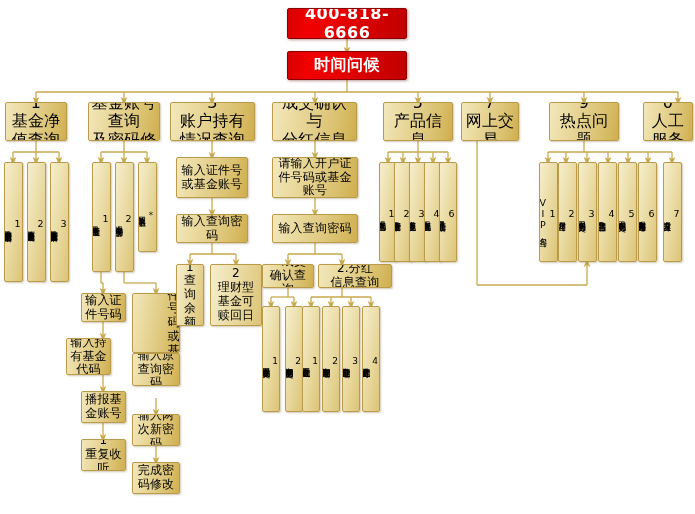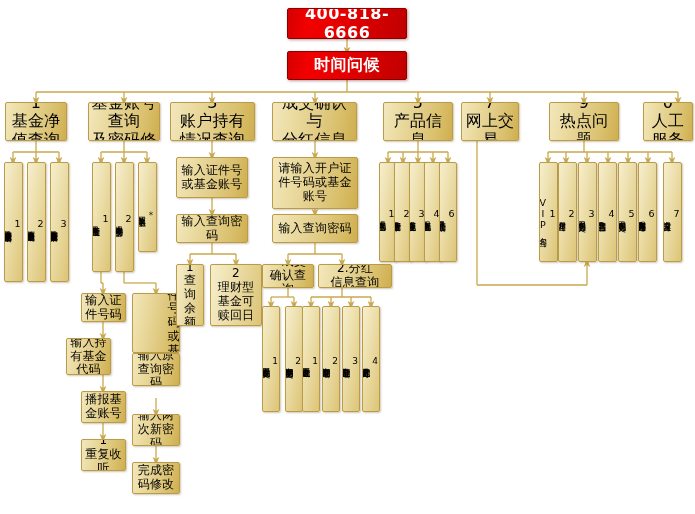--- a/index.html
+++ b/index.html
@@ -261,21 +261,21 @@
   <div class="node gold h2" style="left:176px;top:214px;width:72px;height:29px;">
     <span class="txt">输入查询密码</span>
   </div>
   <div class="node gold2 h2" style="left:176px;top:264px;width:28px;height:62px;">
     <span class="txt">1<br>查询余额</span>
   </div>
   <div class="node gold2 h2" style="left:210px;top:264px;width:52px;height:62px;">
     <span class="txt">2<br>理财型基金可赎回日</span>
   </div>
 
-  <div class="node gold h2" style="left:272px;top:157px;width:86px;height:52px;">
+  <div class="node gold h2" style="left:272px;top:157px;width:86px;height:41px;">
     <span class="txt">请输入开户证件号码或基金账号</span>
   </div>
   <div class="node gold h2" style="left:272px;top:214px;width:86px;height:29px;">
     <span class="txt">输入查询密码</span>
   </div>
   <div class="node gold h2" style="left:262px;top:264px;width:52px;height:24px;">
     <span class="txt">1.成交<br>确认查询</span>
   </div>
   <div class="node gold h2" style="left:318px;top:264px;width:74px;height:24px;text-align:center;">
     <span class="txt">2.分红<br>信息查询</span>

